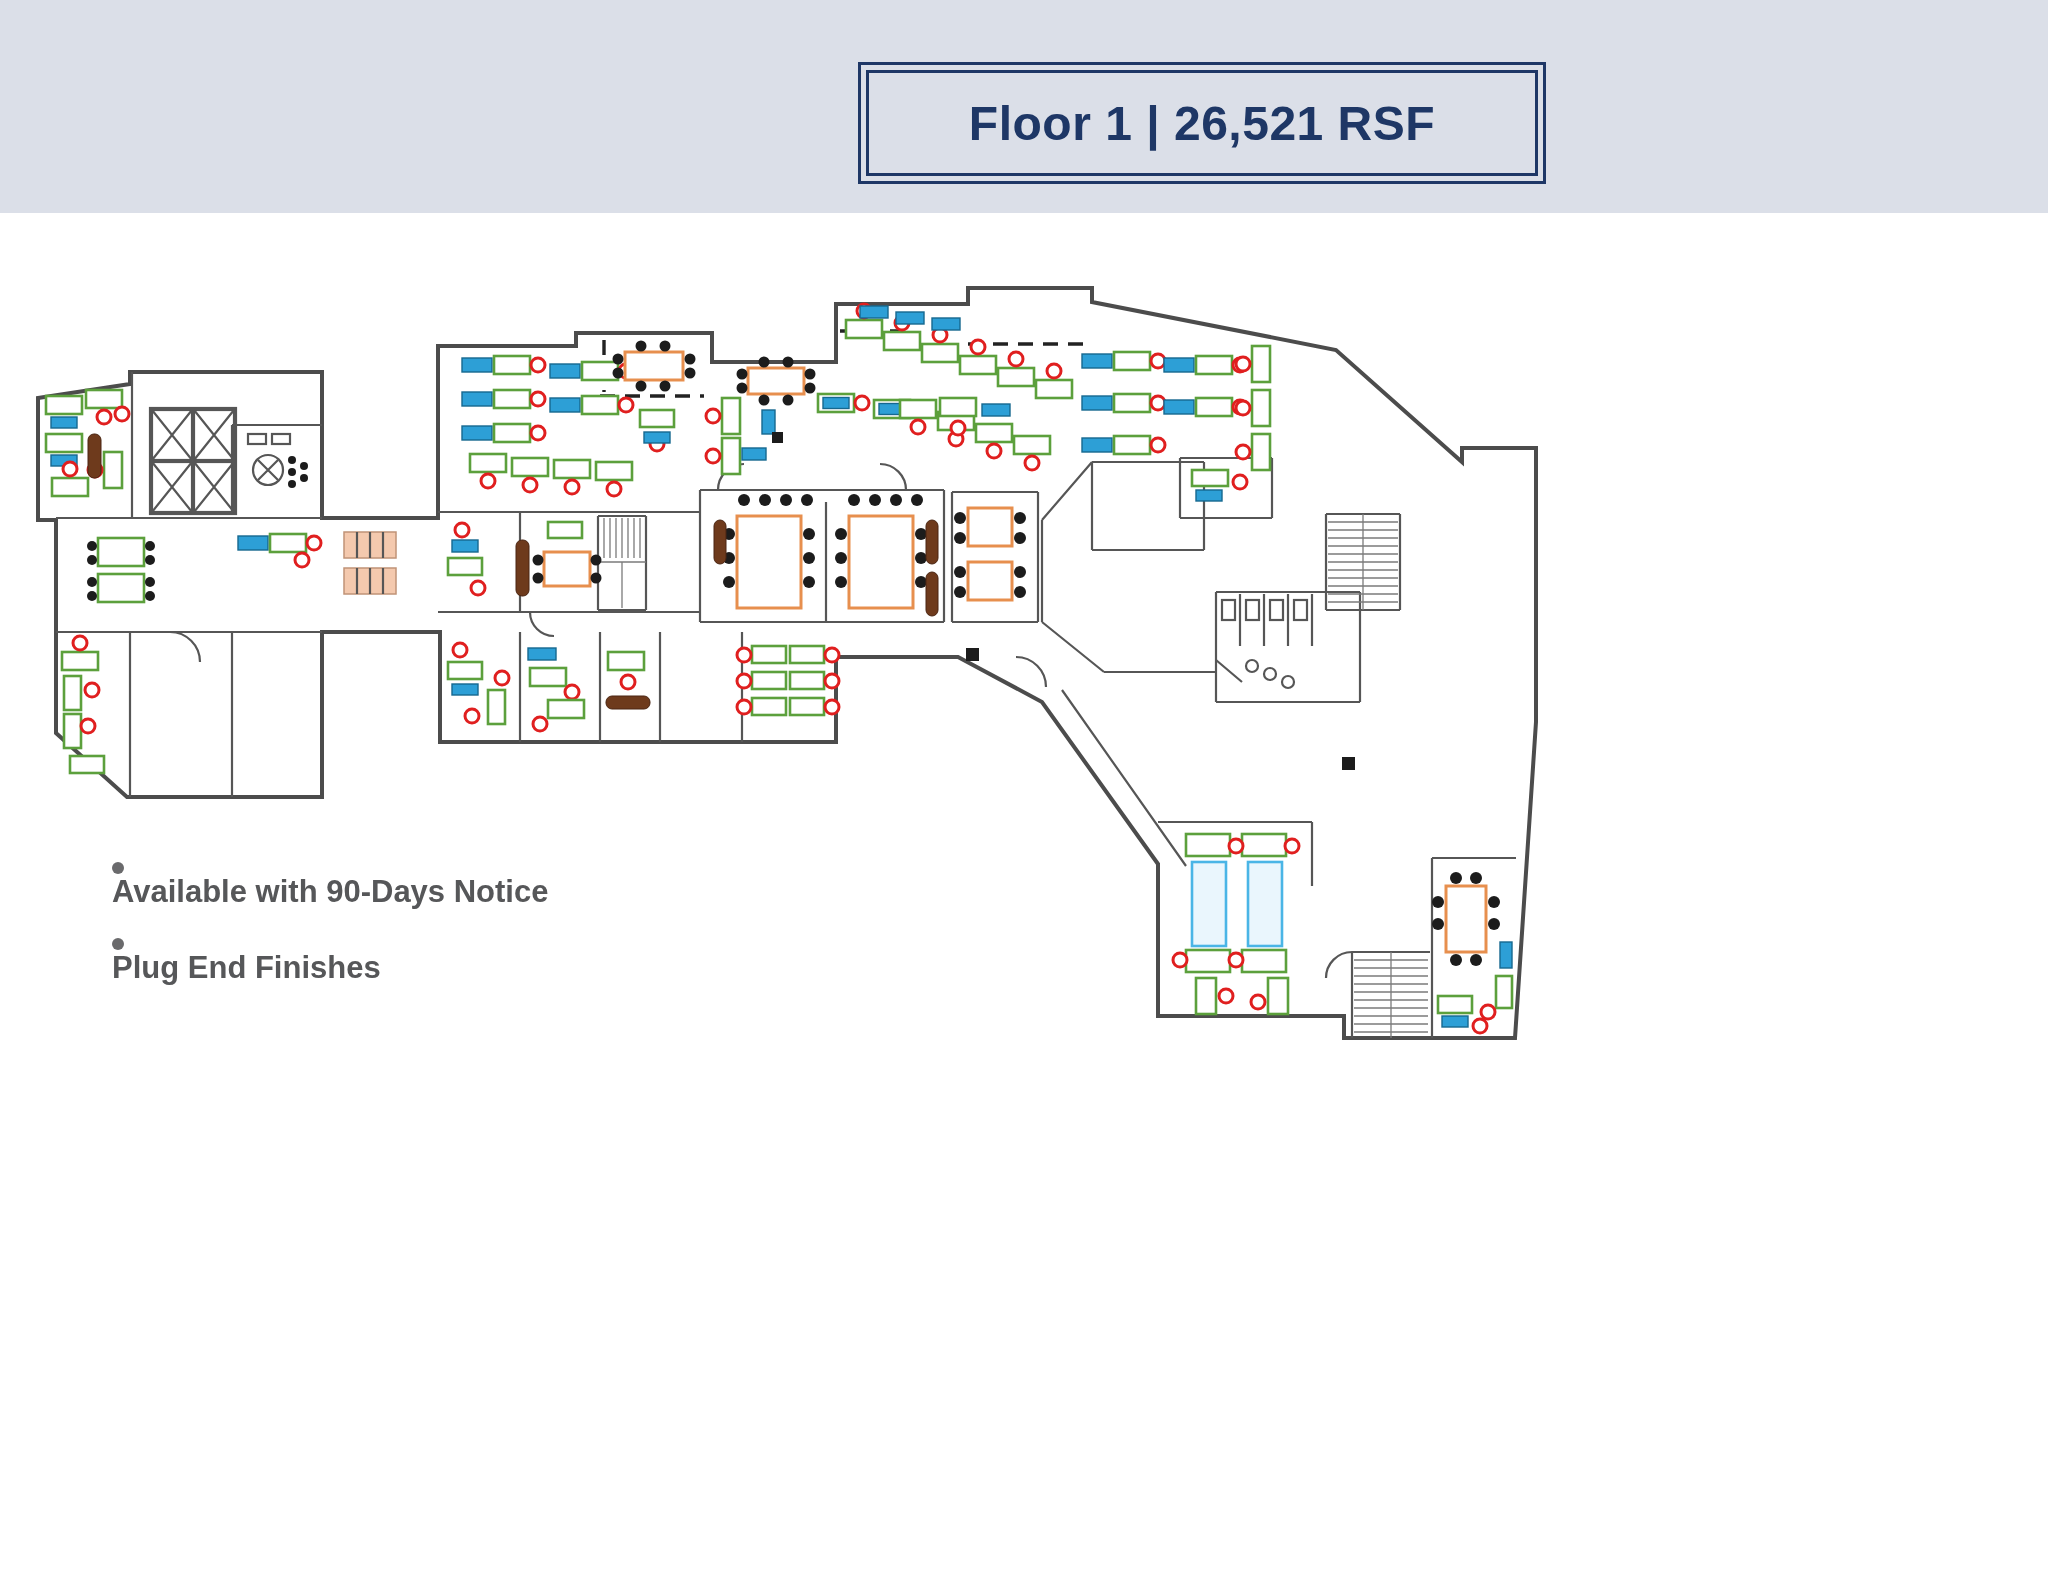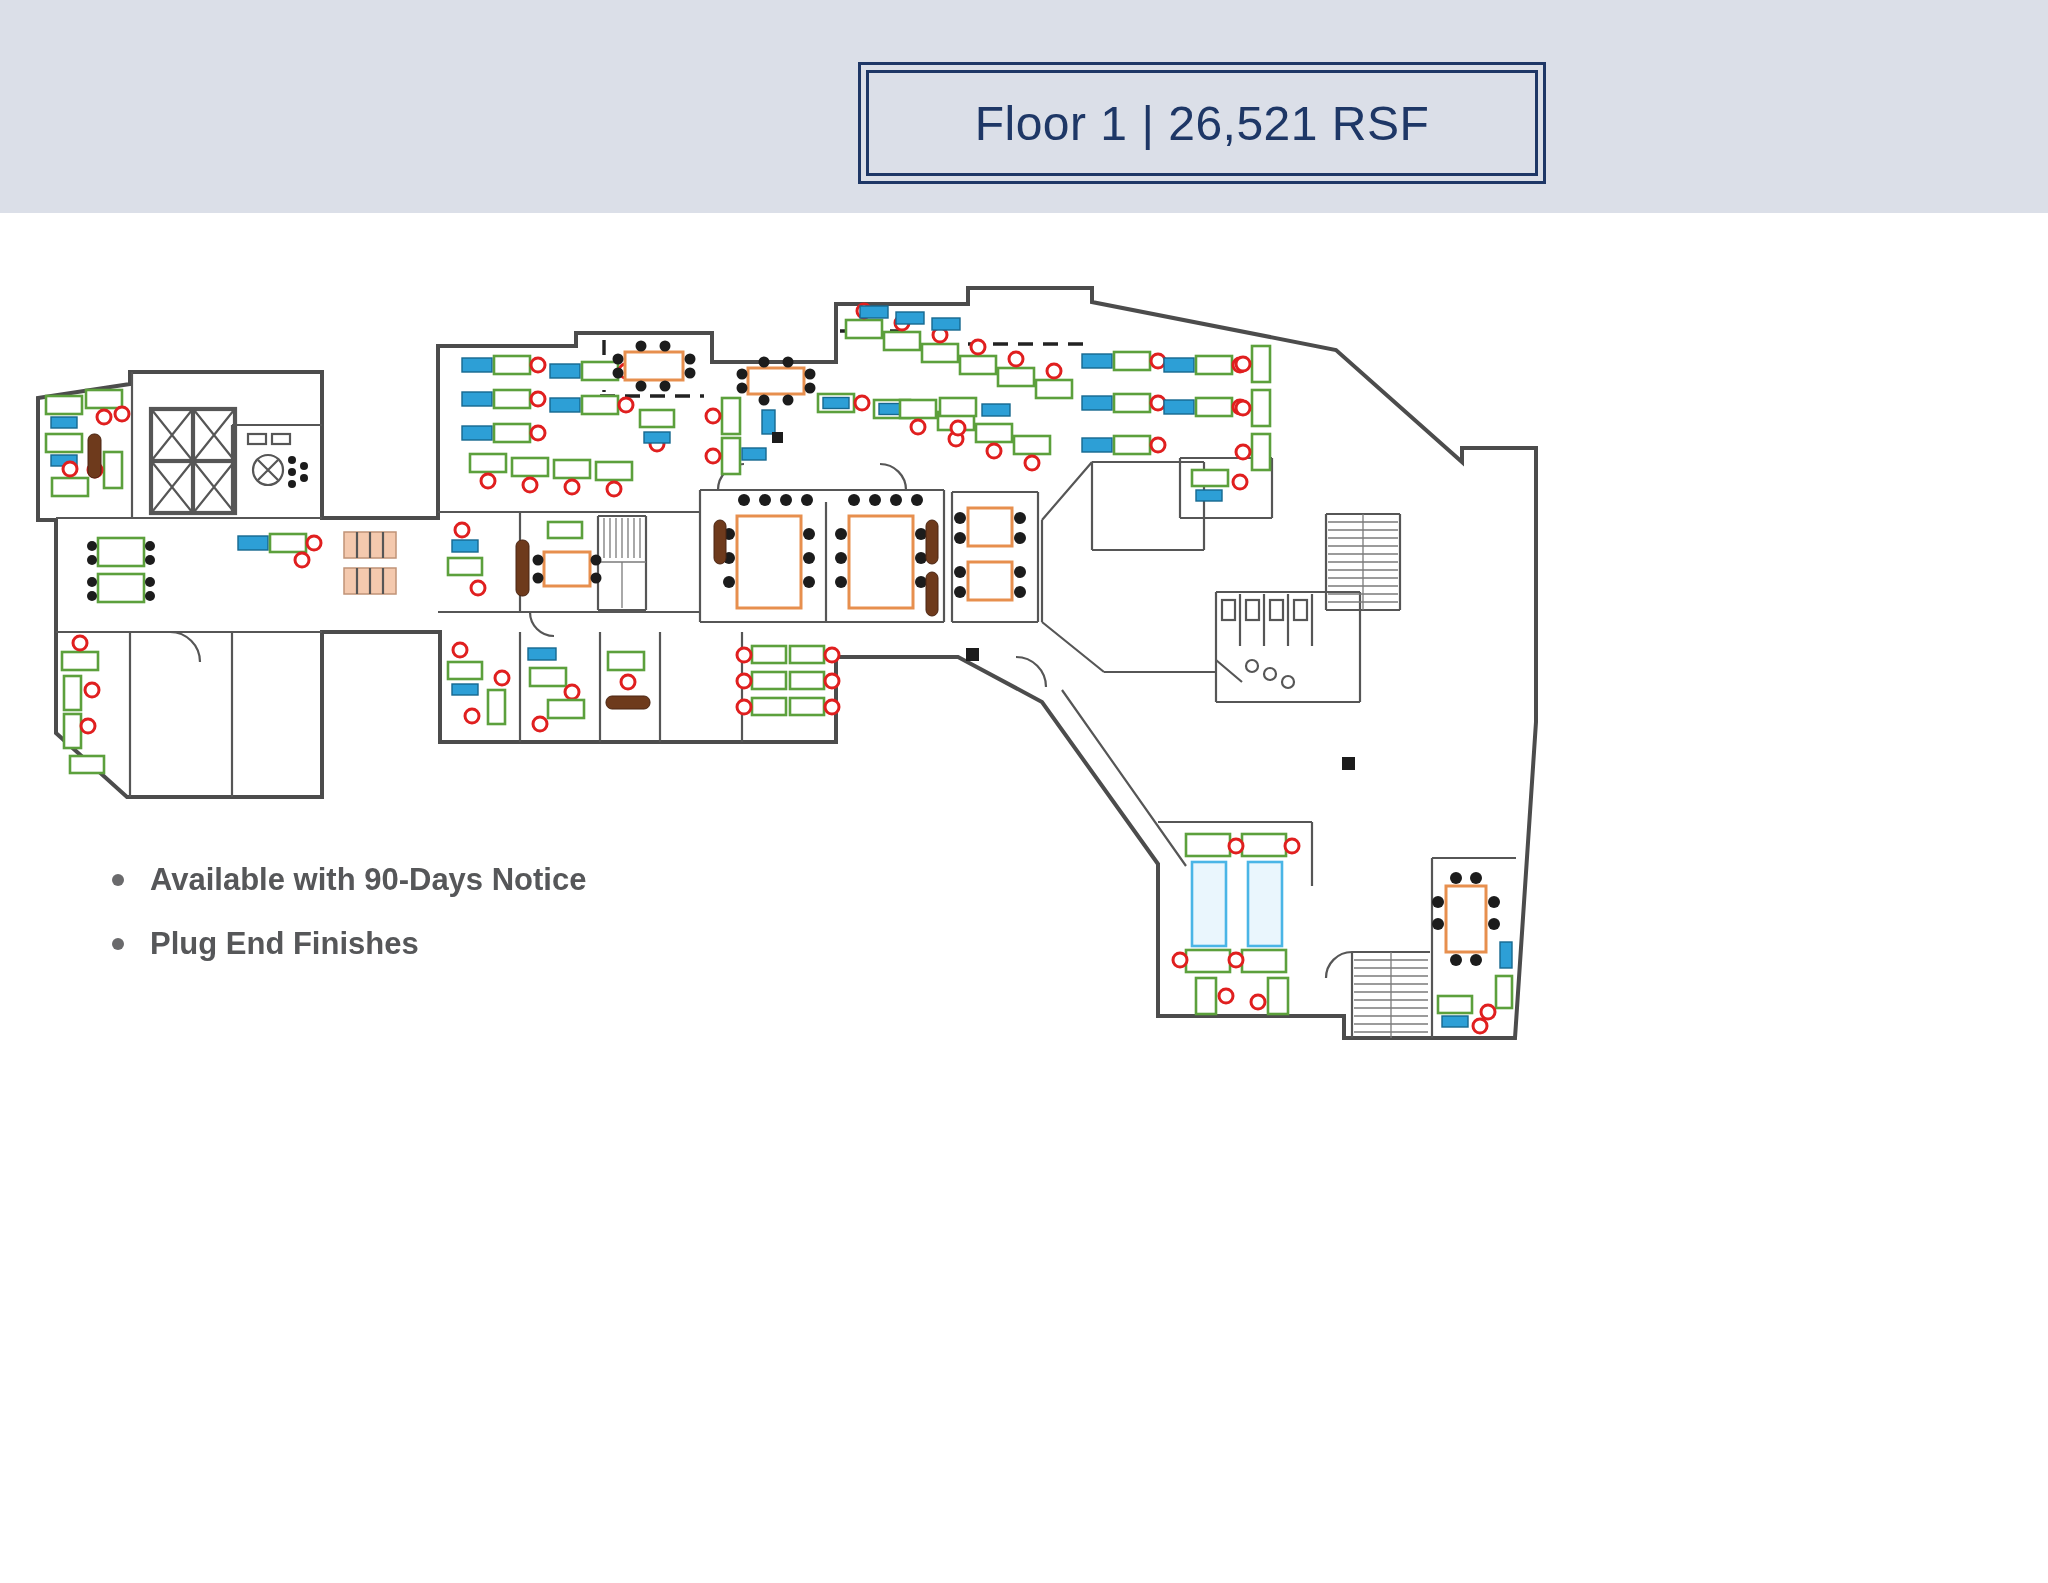--- a/index.html
+++ b/index.html
@@ -9,25 +9,25 @@
     --table_lightblue:#4ab5e6;
   }
   html,body{margin:0;padding:0;background:#fff;}
   body{width:2048px;height:1583px;position:relative;overflow:hidden;
        font-family:"Liberation Sans",sans-serif;}
   .band{position:absolute;left:0;top:0;width:2048px;height:213px;background:var(--band);}
   .title-box{position:absolute;left:858px;top:62px;width:688px;height:122px;
              border:3px solid var(--navy);box-sizing:border-box;padding:5px;}
   .title-inner{width:100%;height:100%;border:3px solid var(--navy);box-sizing:border-box;
              display:flex;align-items:center;justify-content:center;}
-  .title-text{font-size:48px;font-weight:normal;color:var(--navy);letter-spacing:.5px;}
+  .title-text{font-size:48px;font-weight:bold;color:var(--navy);letter-spacing:.5px;}
   .plan{position:absolute;left:0;top:0;}
   .bullets{position:absolute;left:112px;top:862px;margin:0;padding:0;list-style:none;}
-  .bullets li{display:flex;align-items:center;margin-bottom:28px;
-              font-size:31px;font-weight:bold;color:var(--text_gray);}
+  .bullets li{display:flex;align-items:flex-start;margin-bottom:28px;
+              font-size:31px;font-weight:bold;color:var(--text_gray);flex-direction:column;}
   .dot{width:12px;height:12px;border-radius:50%;background:#6a6a6c;margin-right:26px;flex:0 0 auto;}
 
   
   .wall{fill:#ffffff;stroke:var(--wall);stroke-width:4;stroke-linejoin:miter;}
   .wall2{fill:none;stroke:#565656;stroke-width:2.2;}
   .gdesk{fill:#fff;stroke:var(--desk_green);stroke-width:2.6;}
   .bdesk{fill:var(--desk_blue);stroke:#16688f;stroke-width:1.4;}
   .ring{fill:#fff;stroke:var(--chair_red);stroke-width:3;}
   .otab{fill:#fff;stroke:var(--table_orange);stroke-width:3;}
   .chair{fill:#1c1c1c;stroke:none;}

